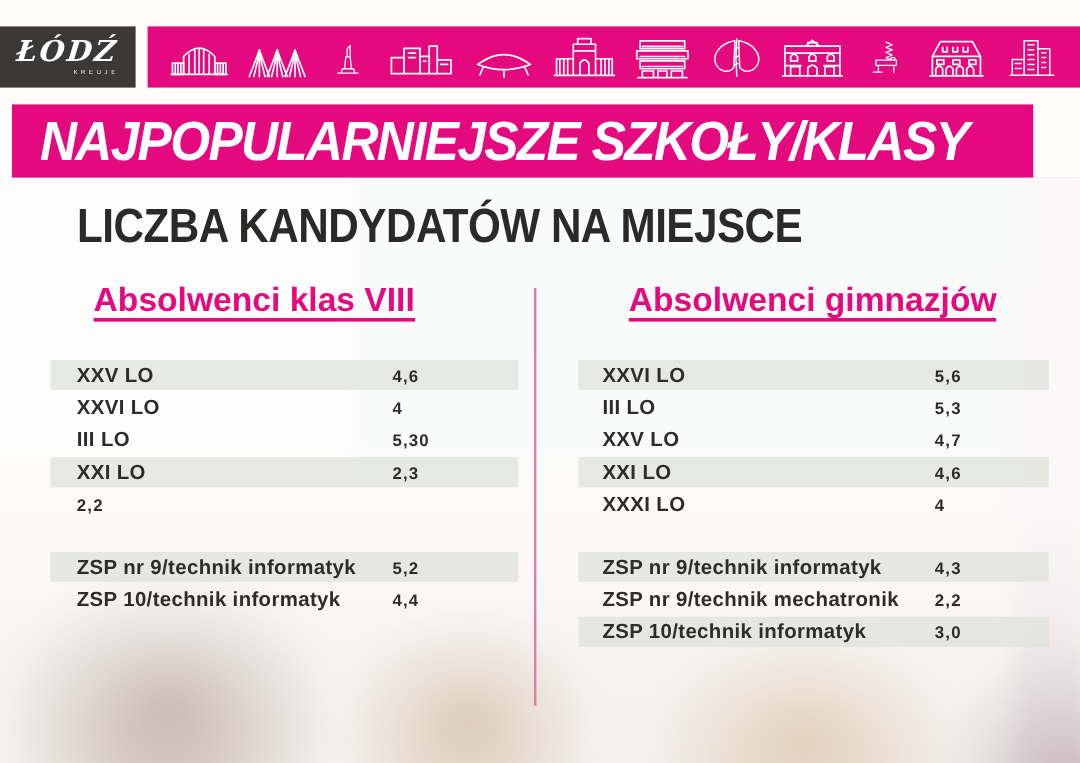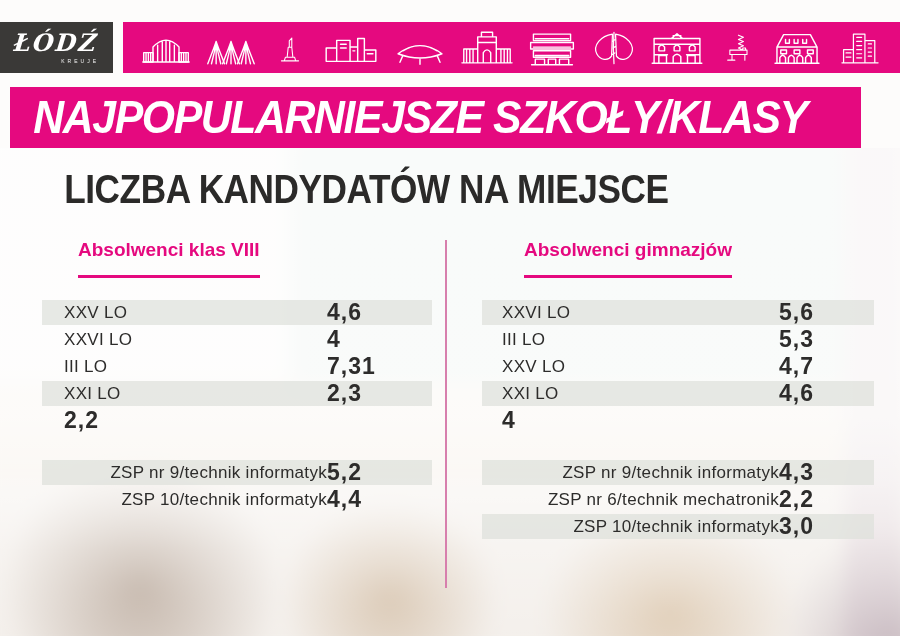--- a/index.html
+++ b/index.html
@@ -57,35 +57,35 @@
   
   .subtitle{position:absolute;left:0;top:168px;width:733px;text-align:center;}
   .subtitle span{display:inline-block;font-size:40px;line-height:42px;font-weight:bold;
     color:var(--dark-text);letter-spacing:-.5px;transform:scaleX(.88);}
 
   
   .col{position:absolute;top:236px;}
   .col-left{left:42px;width:390px;}
   .col-right{left:482px;width:392px;}
   .col-header{height:32px;}
-  .col-header span{display:inline-block;font-size:19px;font-weight:bold;
+  .col-header span{display:inline-block;font-size:28px;font-weight:bold;
     color:var(--brand-pink);border-bottom:3px solid var(--brand-pink);
-    padding-bottom:12px;line-height:27px;}
+    padding-bottom:2px;line-height:27px;}
   .col-left .col-header span{margin-left:36px;}
   .col-right .col-header span{margin-left:42px;}
   .table{width:100%;}
   .table-top{margin-top:32px;}
-  .table-bottom{margin-top:27px;text-align:right;}
+  .table-bottom{margin-top:27px;}
   .row{height:25px;margin-bottom:2px;display:flex;align-items:center;
     padding-left:22px;box-sizing:border-box;}
   .col-right .row{padding-left:20px;}
-  .row .name{font-size:17px;font-weight:normal;color:#2d2c2b;letter-spacing:.3px;
+  .row .name{font-size:17px;font-weight:bold;color:#2d2c2b;letter-spacing:.3px;
     width:263px;white-space:nowrap;}
   .col-right .row .name{width:277px;}
-  .row .val{font-size:23px;font-weight:bold;color:#2d2c2b;letter-spacing:1px;}
+  .row .val{font-size:14px;font-weight:bold;color:#2d2c2b;letter-spacing:1px;}
   .table-top .row:nth-of-type(1),.table-top .row:nth-of-type(4),
   .table-bottom .row:nth-of-type(1),.table-bottom .row:nth-of-type(3){
     background:var(--stripe-gray);}
 
   .divider{position:absolute;left:445px;top:240px;width:2px;height:348px;
     background:var(--divider-pink);}
 </style>
 </head>
 <body>
 
@@ -192,21 +192,21 @@
           <span class="val">4,6</span>
         </div>
 
         <div class="row">
           <span class="name">XXVI LO</span>
           <span class="val">4</span>
         </div>
 
         <div class="row">
           <span class="name">III LO</span>
-          <span class="val">7,31</span>
+          <span class="val">5,30</span>
         </div>
 
         <div class="row">
           <span class="name">XXI LO</span>
           <span class="val">2,3</span>
         </div>
 
         <div class="row">
           <span class="val">2,2</span>
         </div>
@@ -246,32 +246,33 @@
           <span class="name">XXV LO</span>
           <span class="val">4,7</span>
         </div>
 
         <div class="row">
           <span class="name">XXI LO</span>
           <span class="val">4,6</span>
         </div>
 
         <div class="row">
+          <span class="name">XXXI LO</span>
           <span class="val">4</span>
         </div>
       </div>
     <div class="table table-bottom">
 
         <div class="row">
           <span class="name">ZSP nr 9/technik informatyk</span>
           <span class="val">4,3</span>
         </div>
 
         <div class="row">
-          <span class="name">ZSP nr 6/technik mechatronik</span>
+          <span class="name">ZSP nr 9/technik mechatronik</span>
           <span class="val">2,2</span>
         </div>
 
         <div class="row">
           <span class="name">ZSP 10/technik informatyk</span>
           <span class="val">3,0</span>
         </div>
 
       </div>
   </div>

